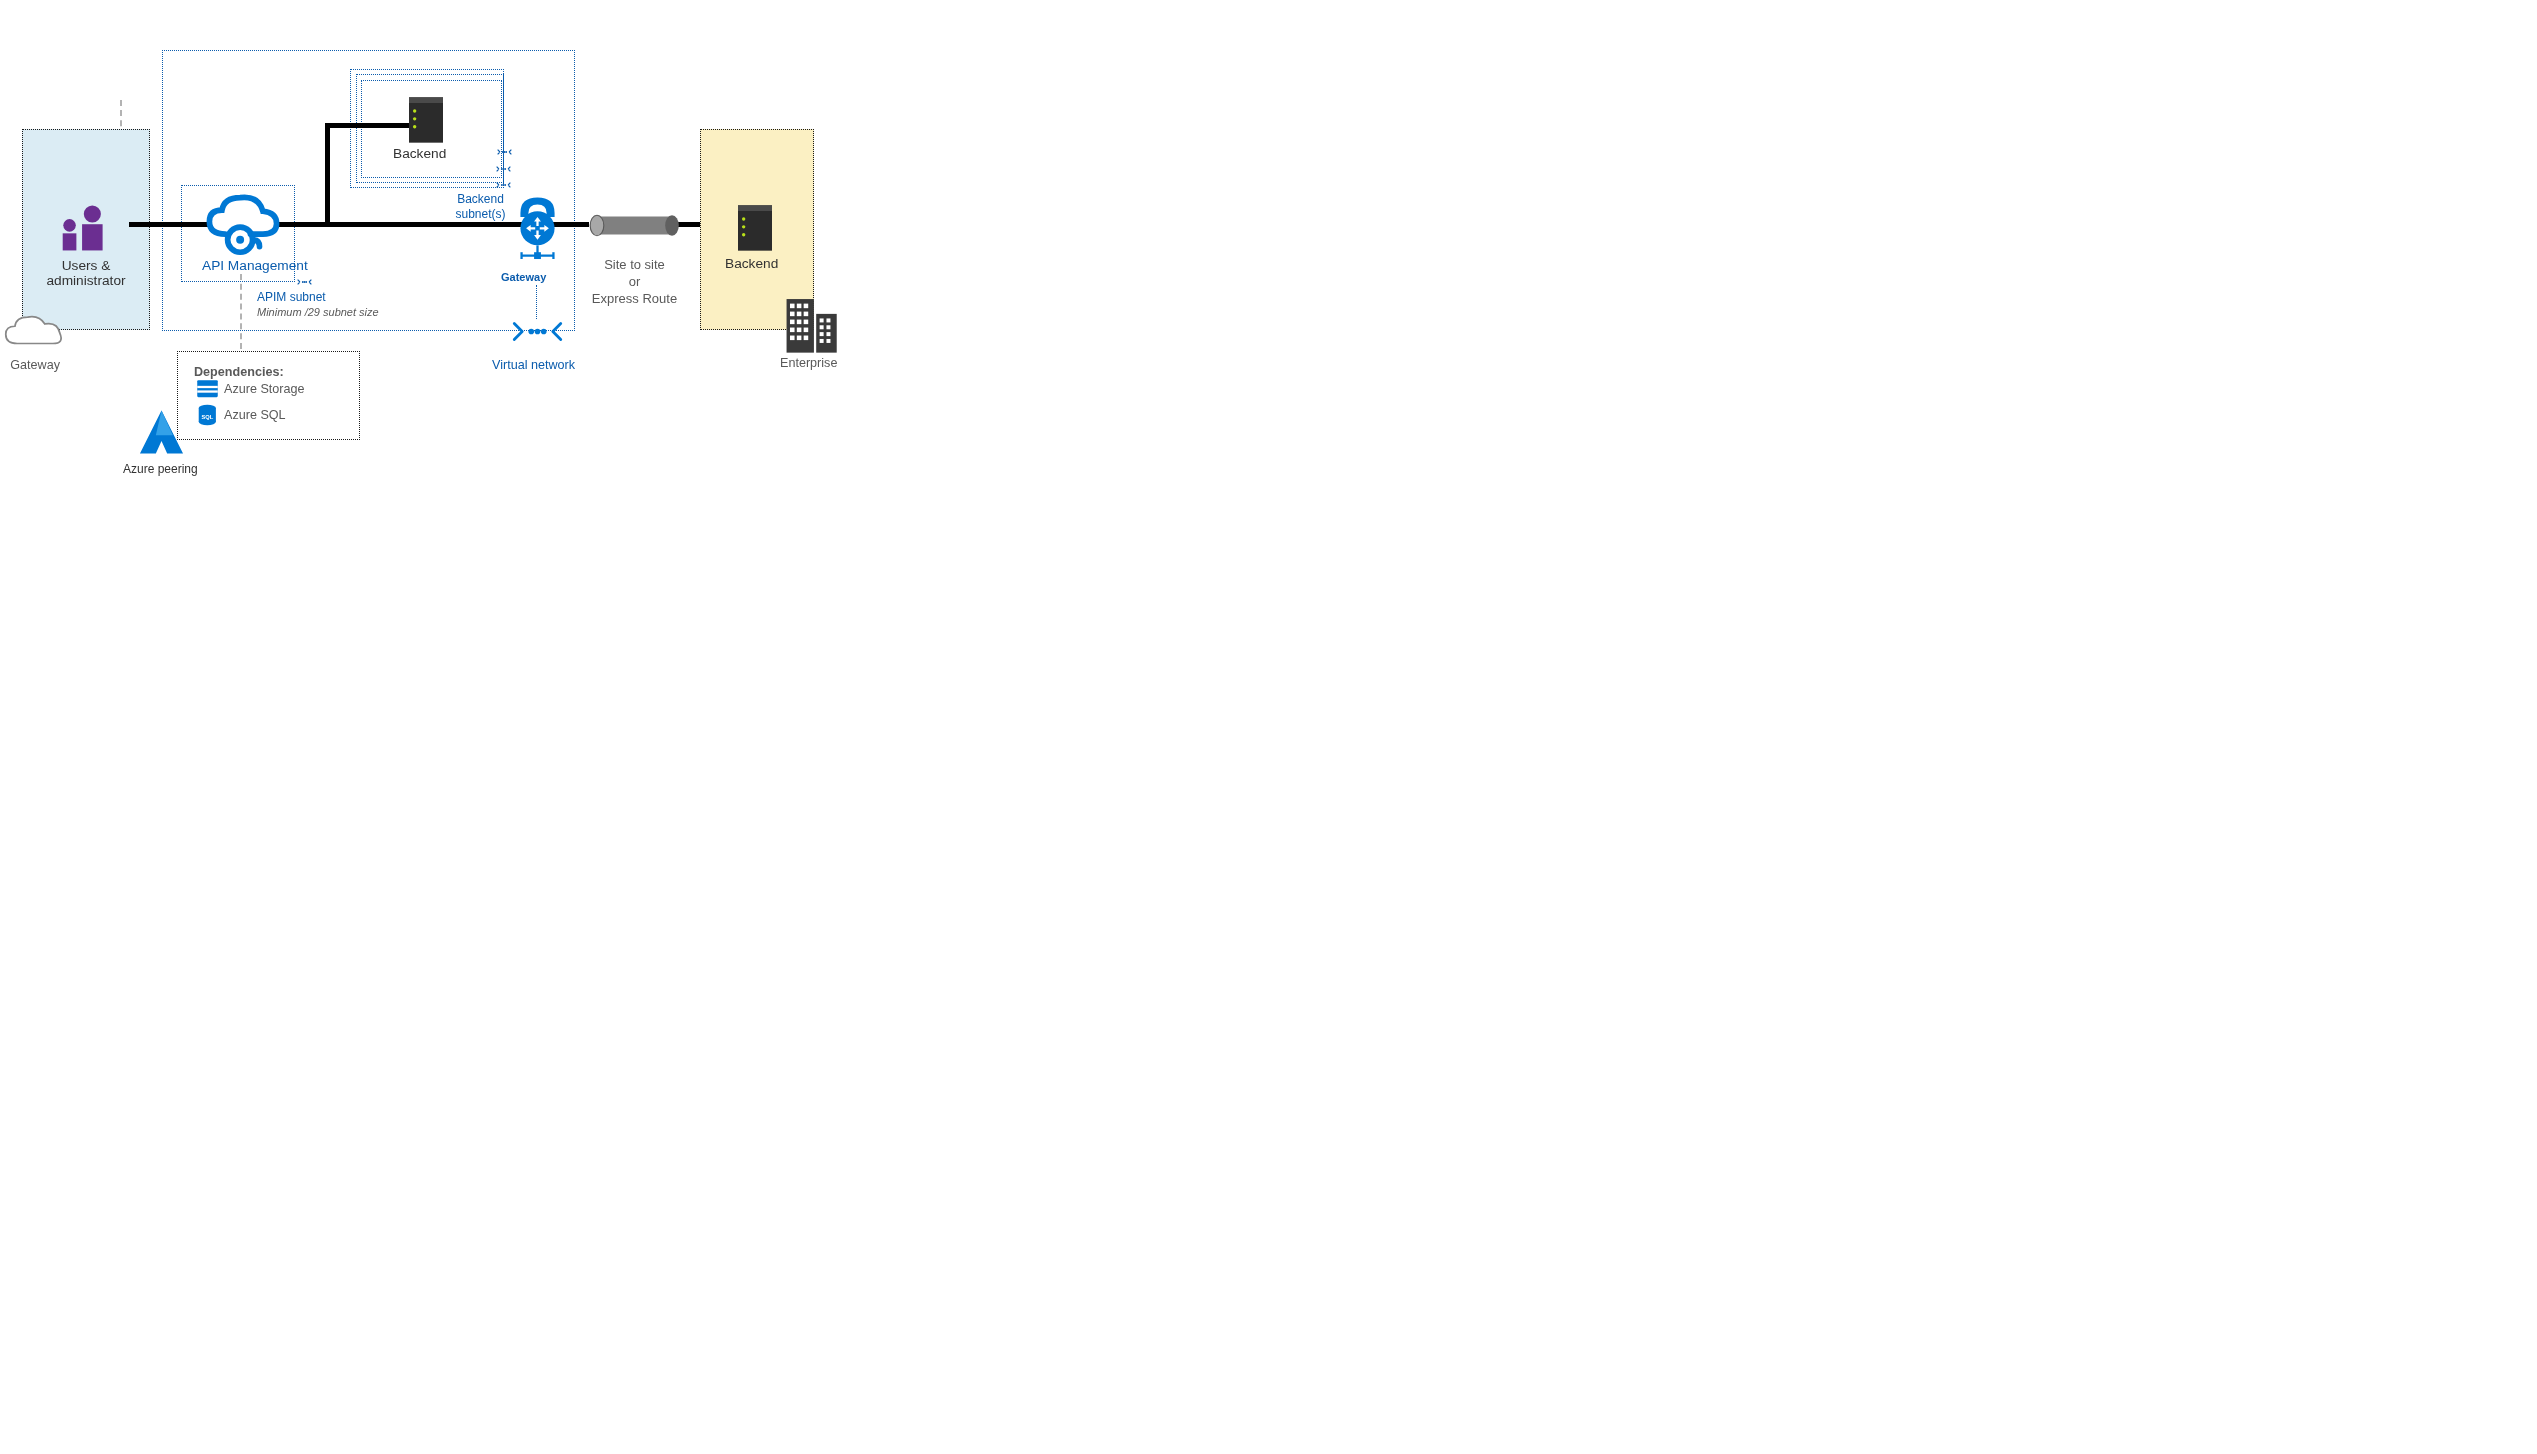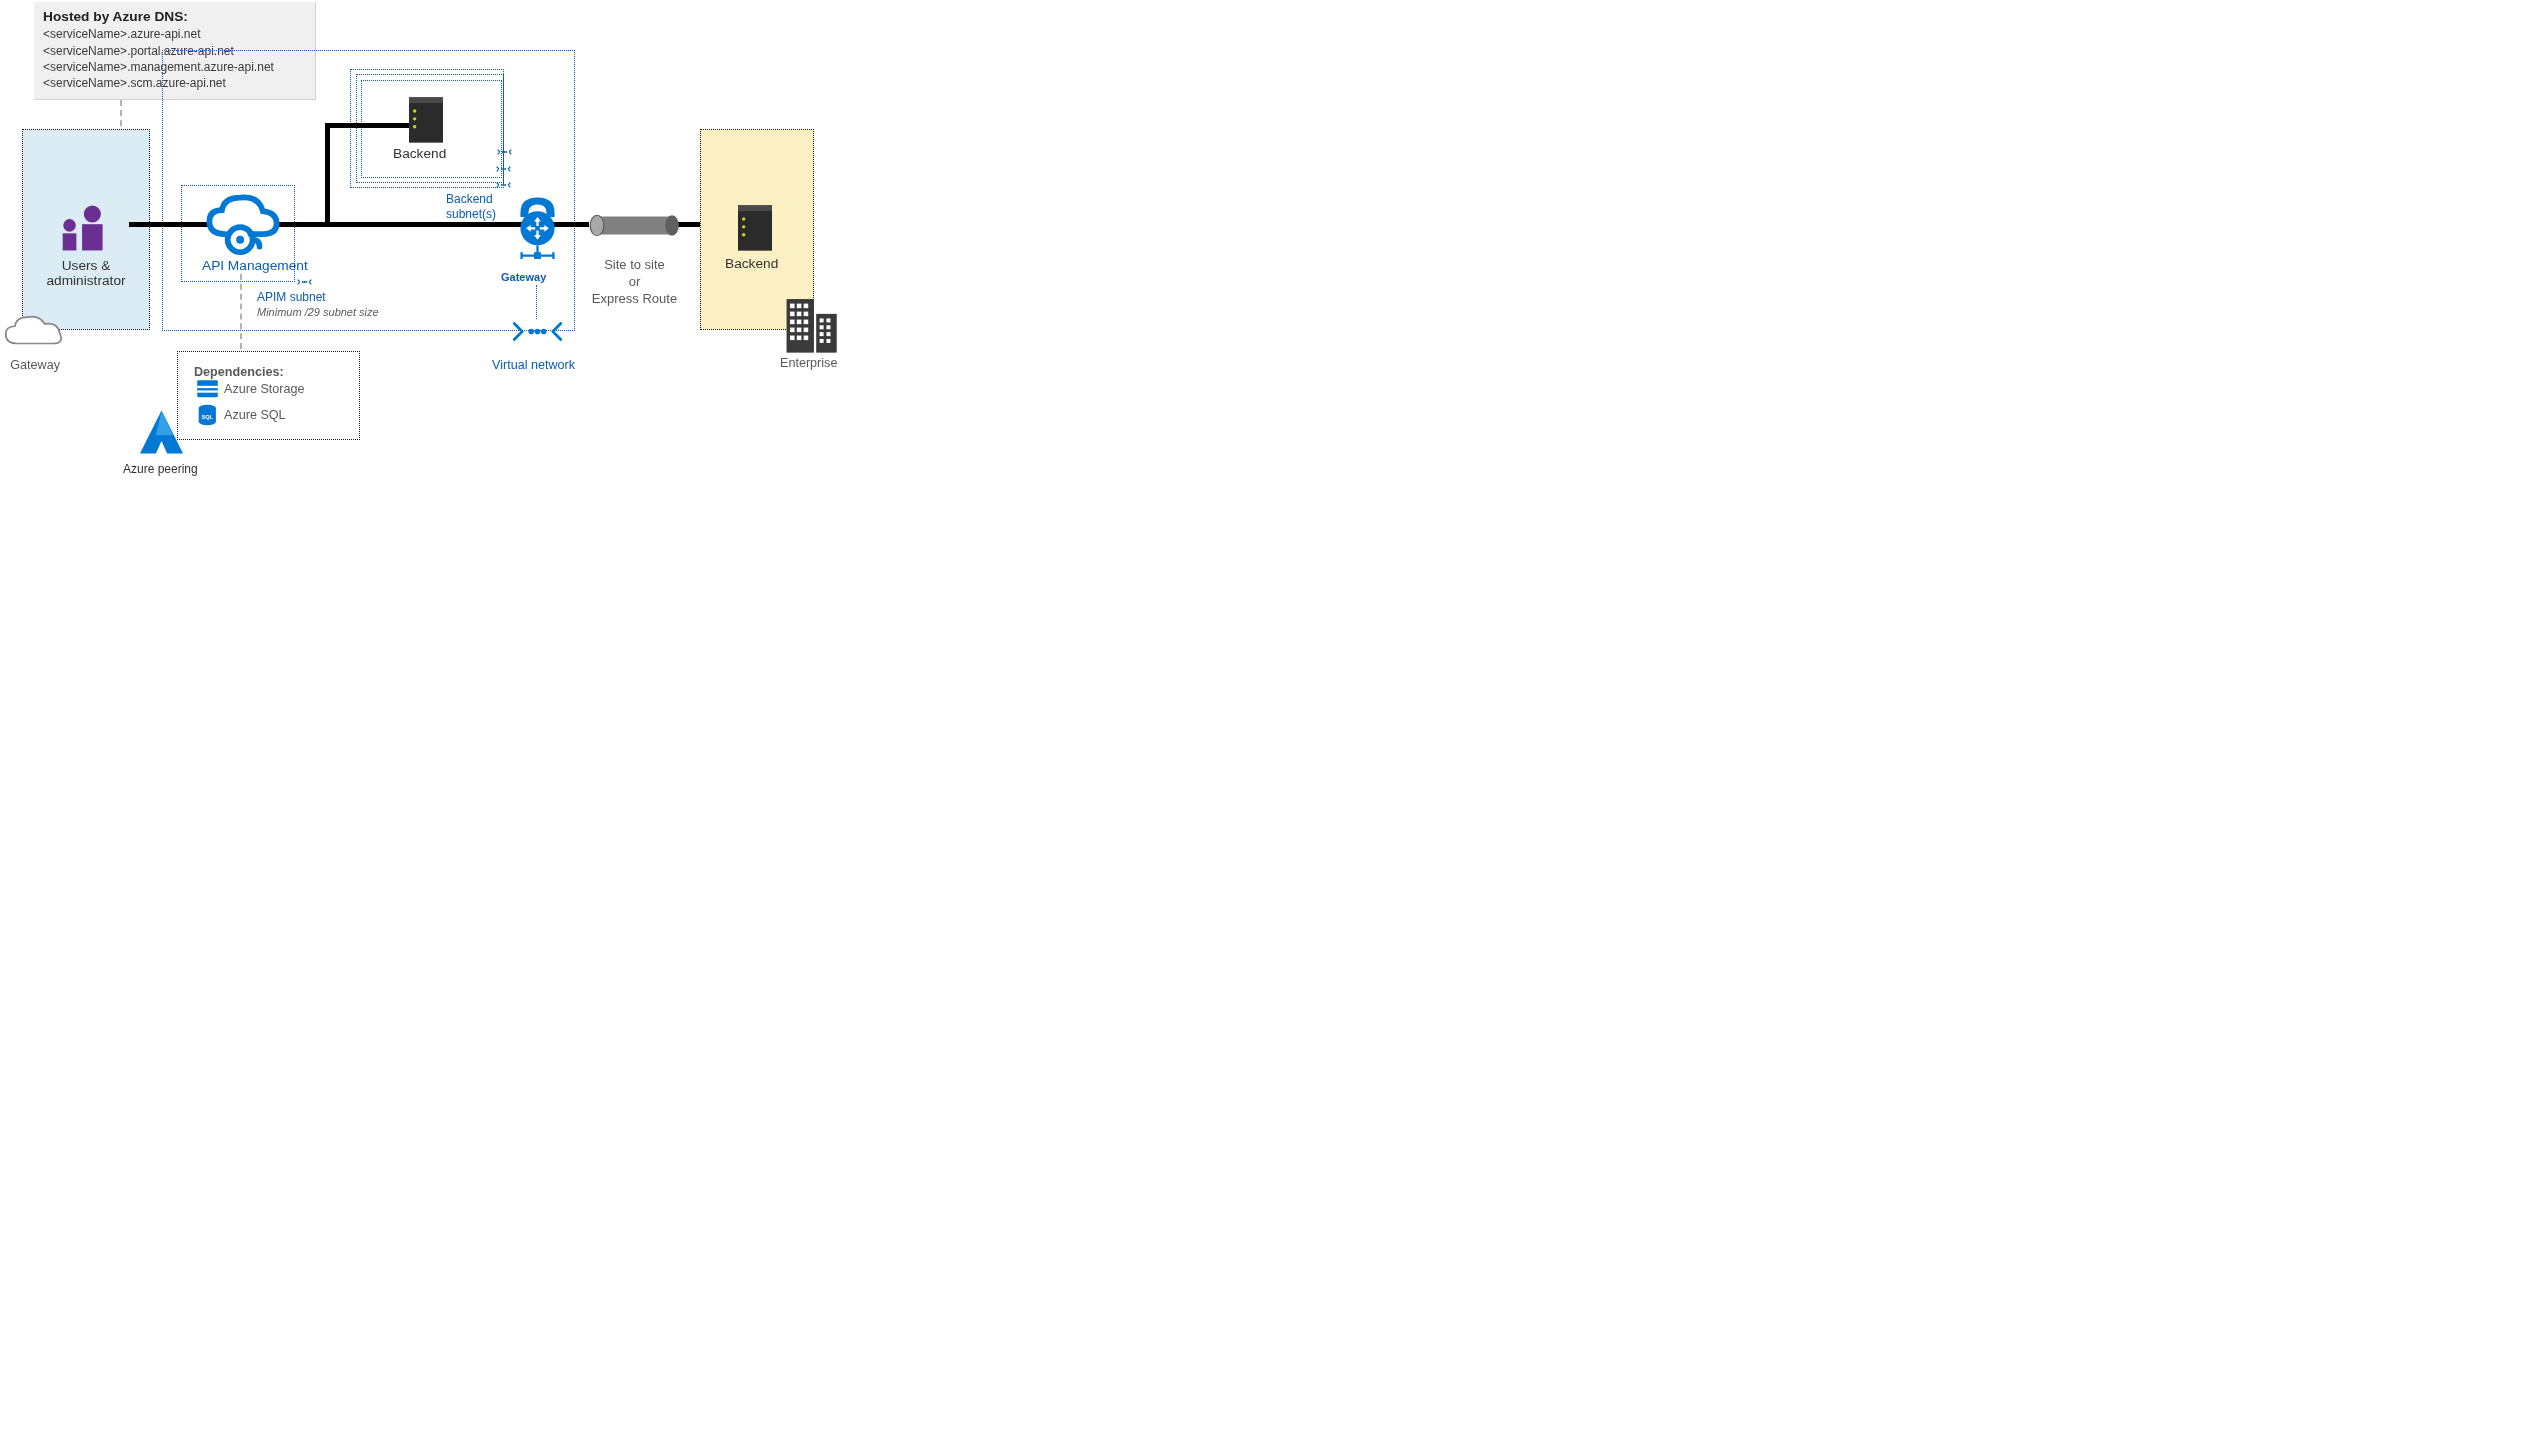--- a/index.html
+++ b/index.html
@@ -117,21 +117,21 @@
     left: 393px;
     top: 146px;
     font-size: 13.7px;
     color: #323232;
   }
   .backend-subnets-label {
     position: absolute;
     left: 446px;
     top: 192px;
     width: 69px;
-    text-align: left;
+    text-align: center;
     font-size: 12px;
     color: #0b5cad;
     line-height: 1.25;
   }
 
   
   .gateway-label {
     position: absolute;
     left: 501px;
     top: 271px;
@@ -225,27 +225,20 @@
 
   
   svg { display: block; }
 
 </style>
 </head>
 <body>
 
 <div class="canvas">
 
-  <div class="dns-box">
-    <div class="title">Hosted by Azure DNS:</div>
-    <div>&lt;serviceName&gt;.azure-api.net</div>
-    <div>&lt;serviceName&gt;.portal.azure-api.net</div>
-    <div>&lt;serviceName&gt;.management.azure-api.net</div>
-    <div>&lt;serviceName&gt;.scm.azure-api.net</div>
-  </div>
 
   <div class="dashed-grey-v" style="left:120px; top:100px; height:117px;"></div>
 
   <svg style="position:absolute; left:113px; top:216px;" width="17" height="17" viewBox="0 0 30 30">
     <circle cx="15" cy="15" r="11" fill="#ffffff" stroke="#000" stroke-width="6"></circle>
   </svg>
 
   <div class="dotted-box internet-zone"></div>
 
   <svg style="position:absolute; left:57px; top:200px;" width="57" height="53" viewBox="0 0 100 92">

